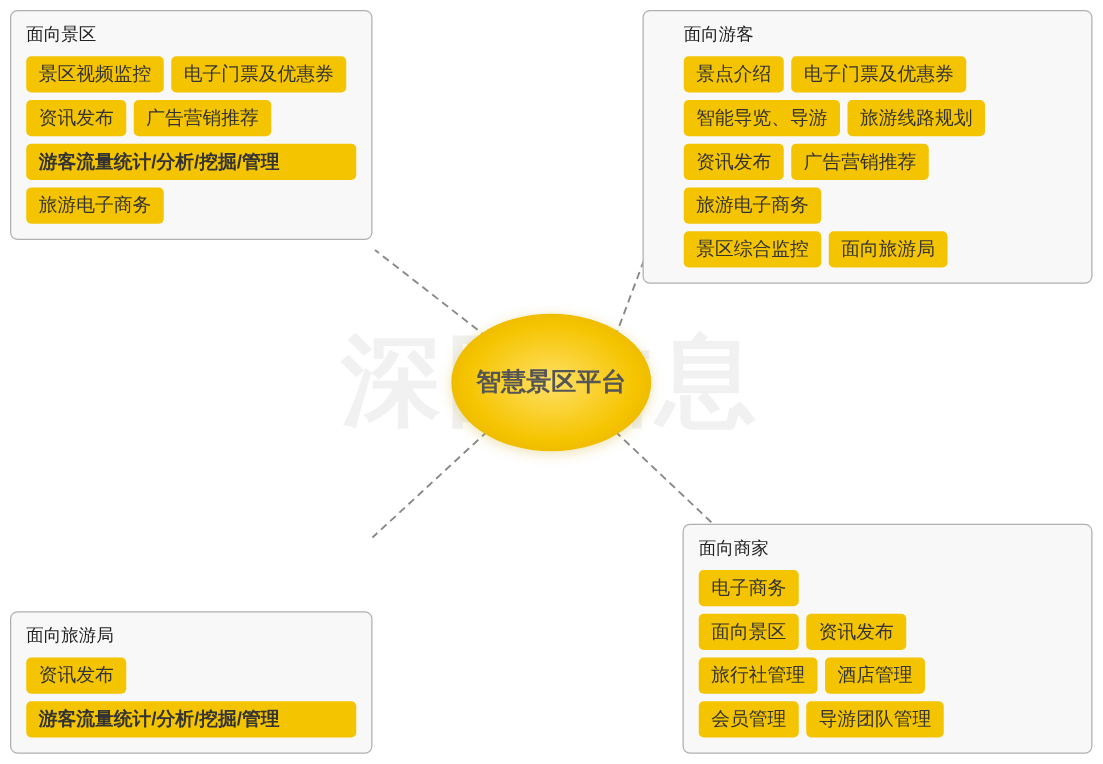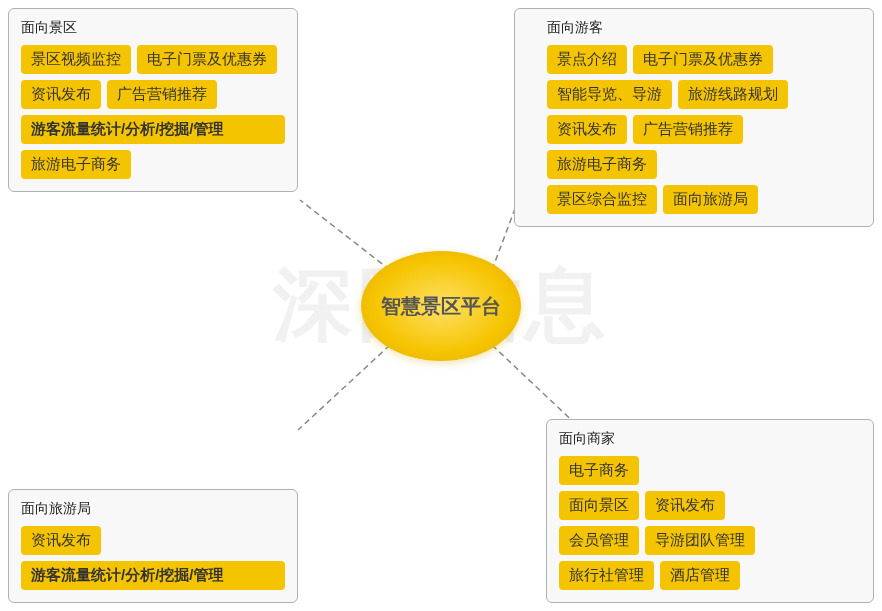--- a/index.html
+++ b/index.html
@@ -241,23 +241,23 @@
     <div class="quadrant-title">面向商家</div>
     <div class="tags-grid">
       <div class="tags-row">
         <span class="tag">电子商务</span>
       </div>
       <div class="tags-row">
         <span class="tag">面向景区</span>
         <span class="tag">资讯发布</span>
       </div>
       <div class="tags-row">
+        <span class="tag">旅行社管理</span>
+        <span class="tag">酒店管理</span>
+      </div>
+      <div class="tags-row">
         <span class="tag">会员管理</span>
         <span class="tag">导游团队管理</span>
       </div>
-      <div class="tags-row">
-        <span class="tag">旅行社管理</span>
-        <span class="tag">酒店管理</span>
-      </div>
     </div>
   </div>
 
 </div>
 
 </body></html>

